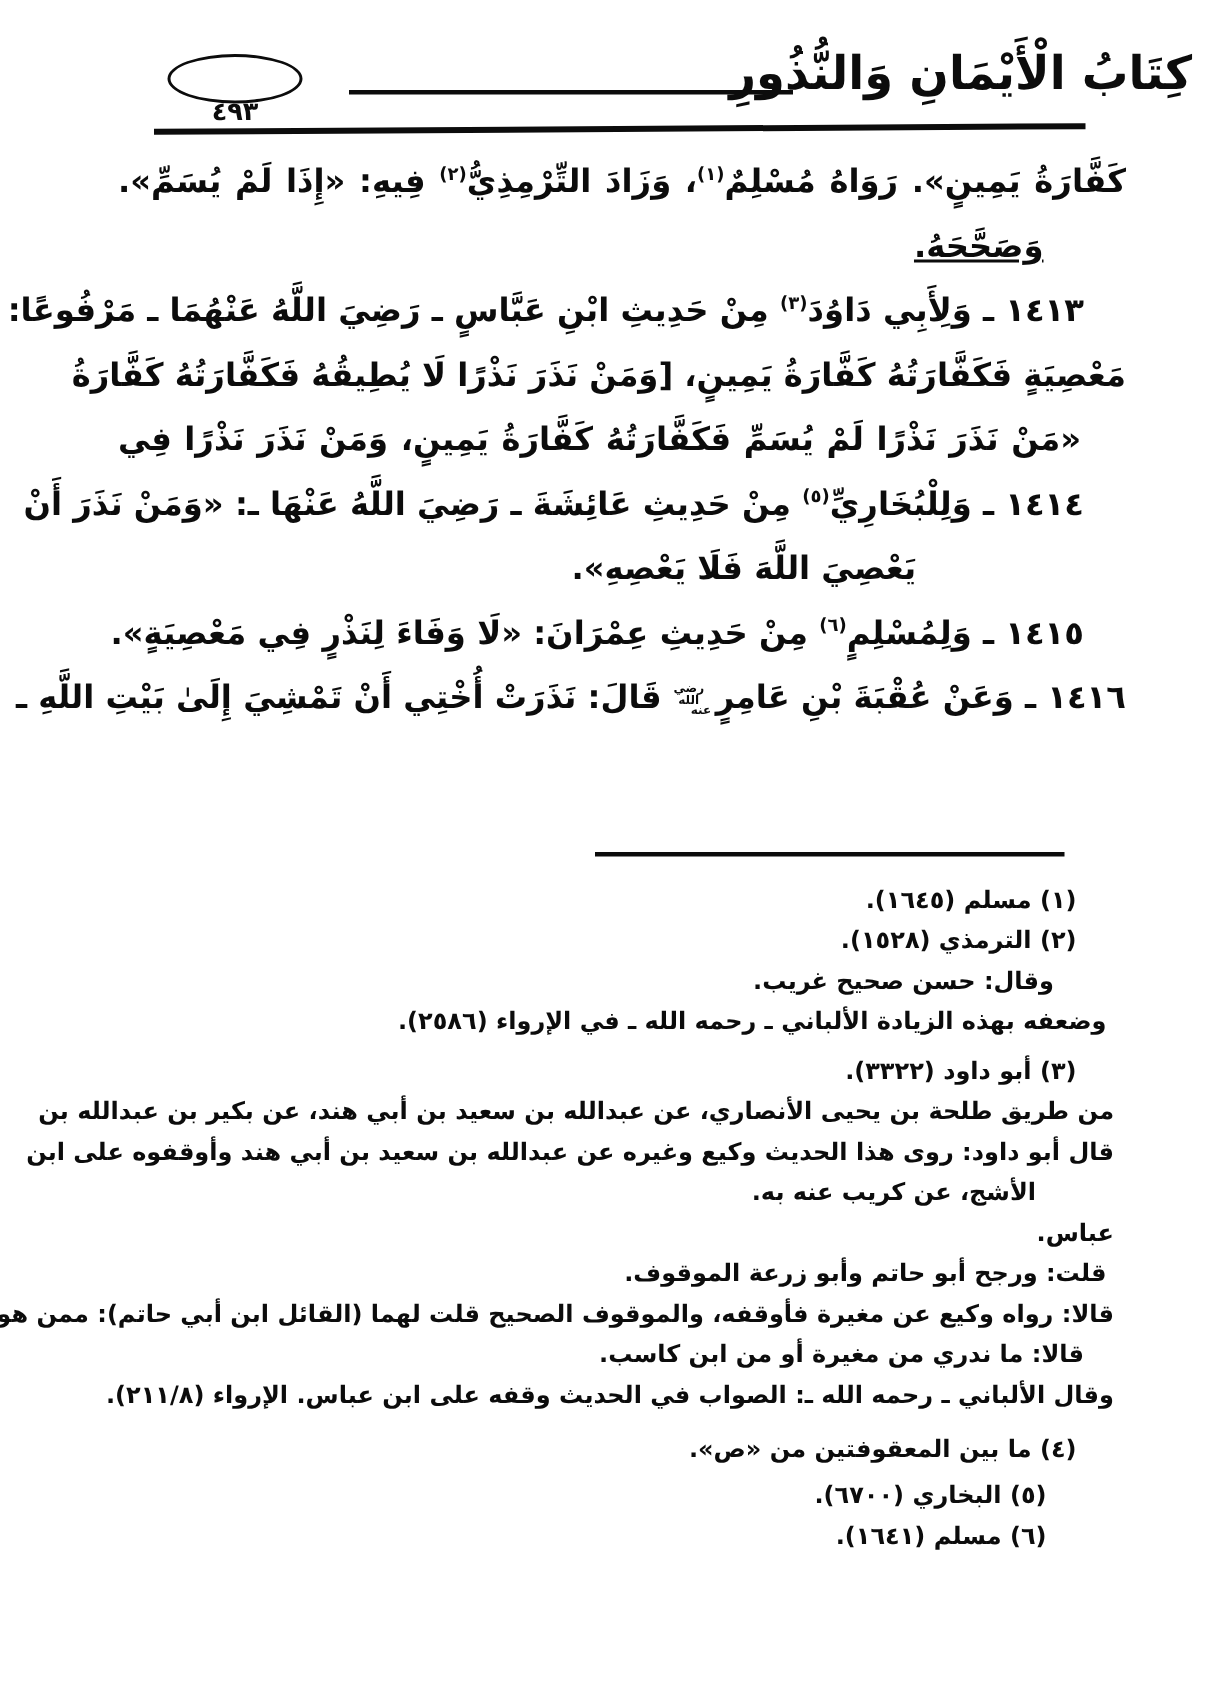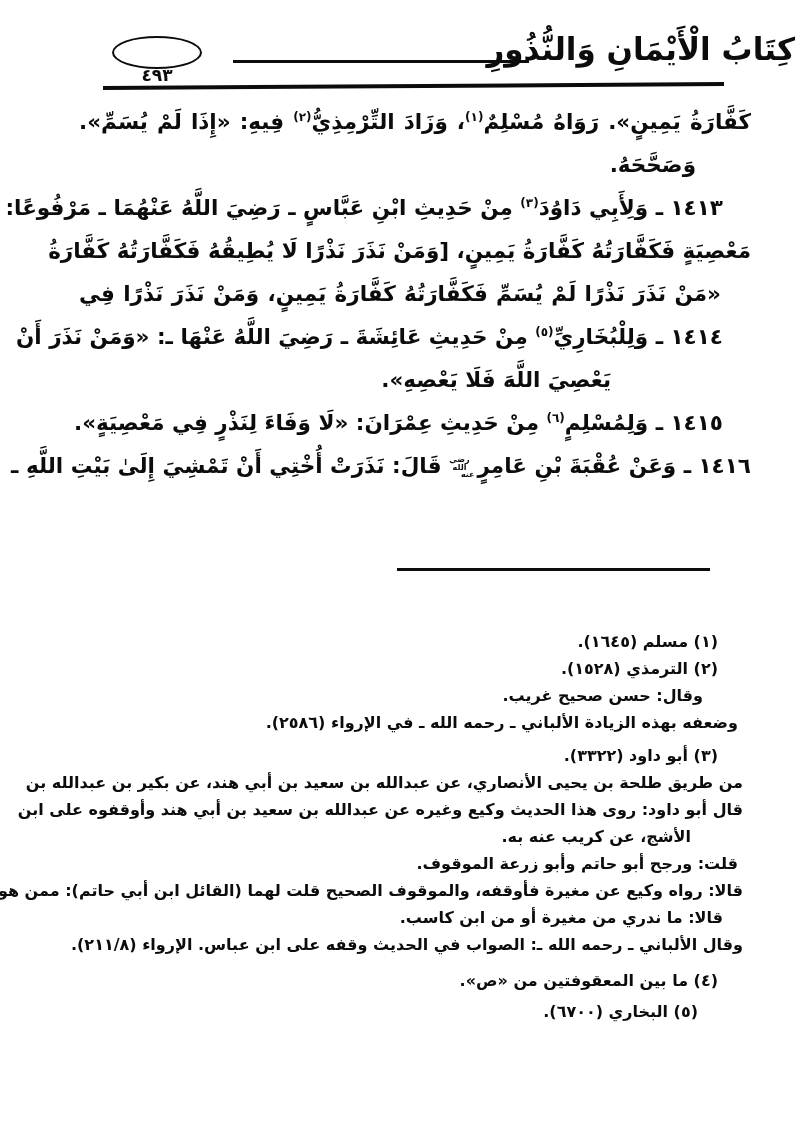--- a/index.html
+++ b/index.html
@@ -37,36 +37,36 @@
     position:absolute;top:100px;right:52px;width:672px;
     font-size:21.5px;font-weight:bold;
   }
   .ml{
     height:43px;line-height:43px;white-space:nowrap;
     text-align:right;
   }
   .ml.j{text-align:justify;text-align-last:justify;}
   .ind28{padding-right:28px;}
   .ind30{padding-right:30px;}
-  .ind55{padding-right:55px;}
+  .ind55{padding-right:55px;text-decoration:underline;}
   .ind140{padding-right:140px;}
   .sup{font-size:0.56em;vertical-align:super;line-height:0;}
   .honorific{
     display:inline-block;width:30px;font-size:8px;line-height:7.5px;
     font-weight:bold;text-align:center;vertical-align:-4px;
     white-space:normal;margin:0 3px;
   }
   
   .fn-sep{
     position:absolute;top:568px;right:93px;width:313px;height:3px;
     background:#0c0c0c;
   }
   .fns{
     position:absolute;top:586px;right:60px;width:662px;
-    font-size:16px;font-weight:bold;margin-top:42px;
+    font-size:16px;font-weight:bold;
   }
   .fl{
     height:27px;line-height:27px;white-space:nowrap;text-align:right;
   }
   .fl.j{text-align:justify;text-align-last:justify;}
   .f-i25{padding-right:25px;}
   .f-i40{padding-right:40px;}
   .f-i5{padding-right:5px;}
   .f-i52{padding-right:52px;}
   .f-i45{padding-right:45px;}
@@ -103,21 +103,23 @@
 
   <div class="fns">
     <div class="fl f-i25">(١) مسلم (١٦٤٥).</div>
     <div class="fl f-i25">(٢) الترمذي (١٥٢٨).</div>
     <div class="fl f-i40">وقال: حسن صحيح غريب.</div>
     <div class="fl f-i5">وضعفه بهذه الزيادة الألباني ـ رحمه الله ـ في الإرواء (٢٥٨٦).</div>
     <div class="fl f-i25 f-mt6">(٣) أبو داود (٣٣٢٢).</div>
     <div class="fl j">من طريق طلحة بن يحيى الأنصاري، عن عبدالله بن سعيد بن أبي هند، عن بكير بن عبدالله بن</div>
     <div class="fl j">قال أبو داود: روى هذا الحديث وكيع وغيره عن عبدالله بن سعيد بن أبي هند وأوقفوه على ابن</div>
     <div class="fl f-i52">الأشج، عن كريب عنه به.</div>
+    <div class="fl">عباس.</div>
     <div class="fl f-i5">قلت: ورجح أبو حاتم وأبو زرعة الموقوف.</div>
     <div class="fl j">قالا: رواه وكيع عن مغيرة فأوقفه، والموقوف الصحيح قلت لهما (القائل ابن أبي حاتم): ممن هو؟</div>
     <div class="fl f-i20">قالا: ما ندري من مغيرة أو من ابن كاسب.</div>
     <div class="fl">وقال الألباني ـ رحمه الله ـ: الصواب في الحديث وقفه على ابن عباس. الإرواء (٢١١/٨).</div>
     <div class="fl f-i25 f-mt9">(٤) ما بين المعقوفتين من «ص».</div>
     <div class="fl f-i45 f-mt4">(٥) البخاري (٦٧٠٠).</div>
+    <div class="fl f-i45">(٦) مسلم (١٦٤١).</div>
   </div>
 
 </div>
 
 </body></html>

